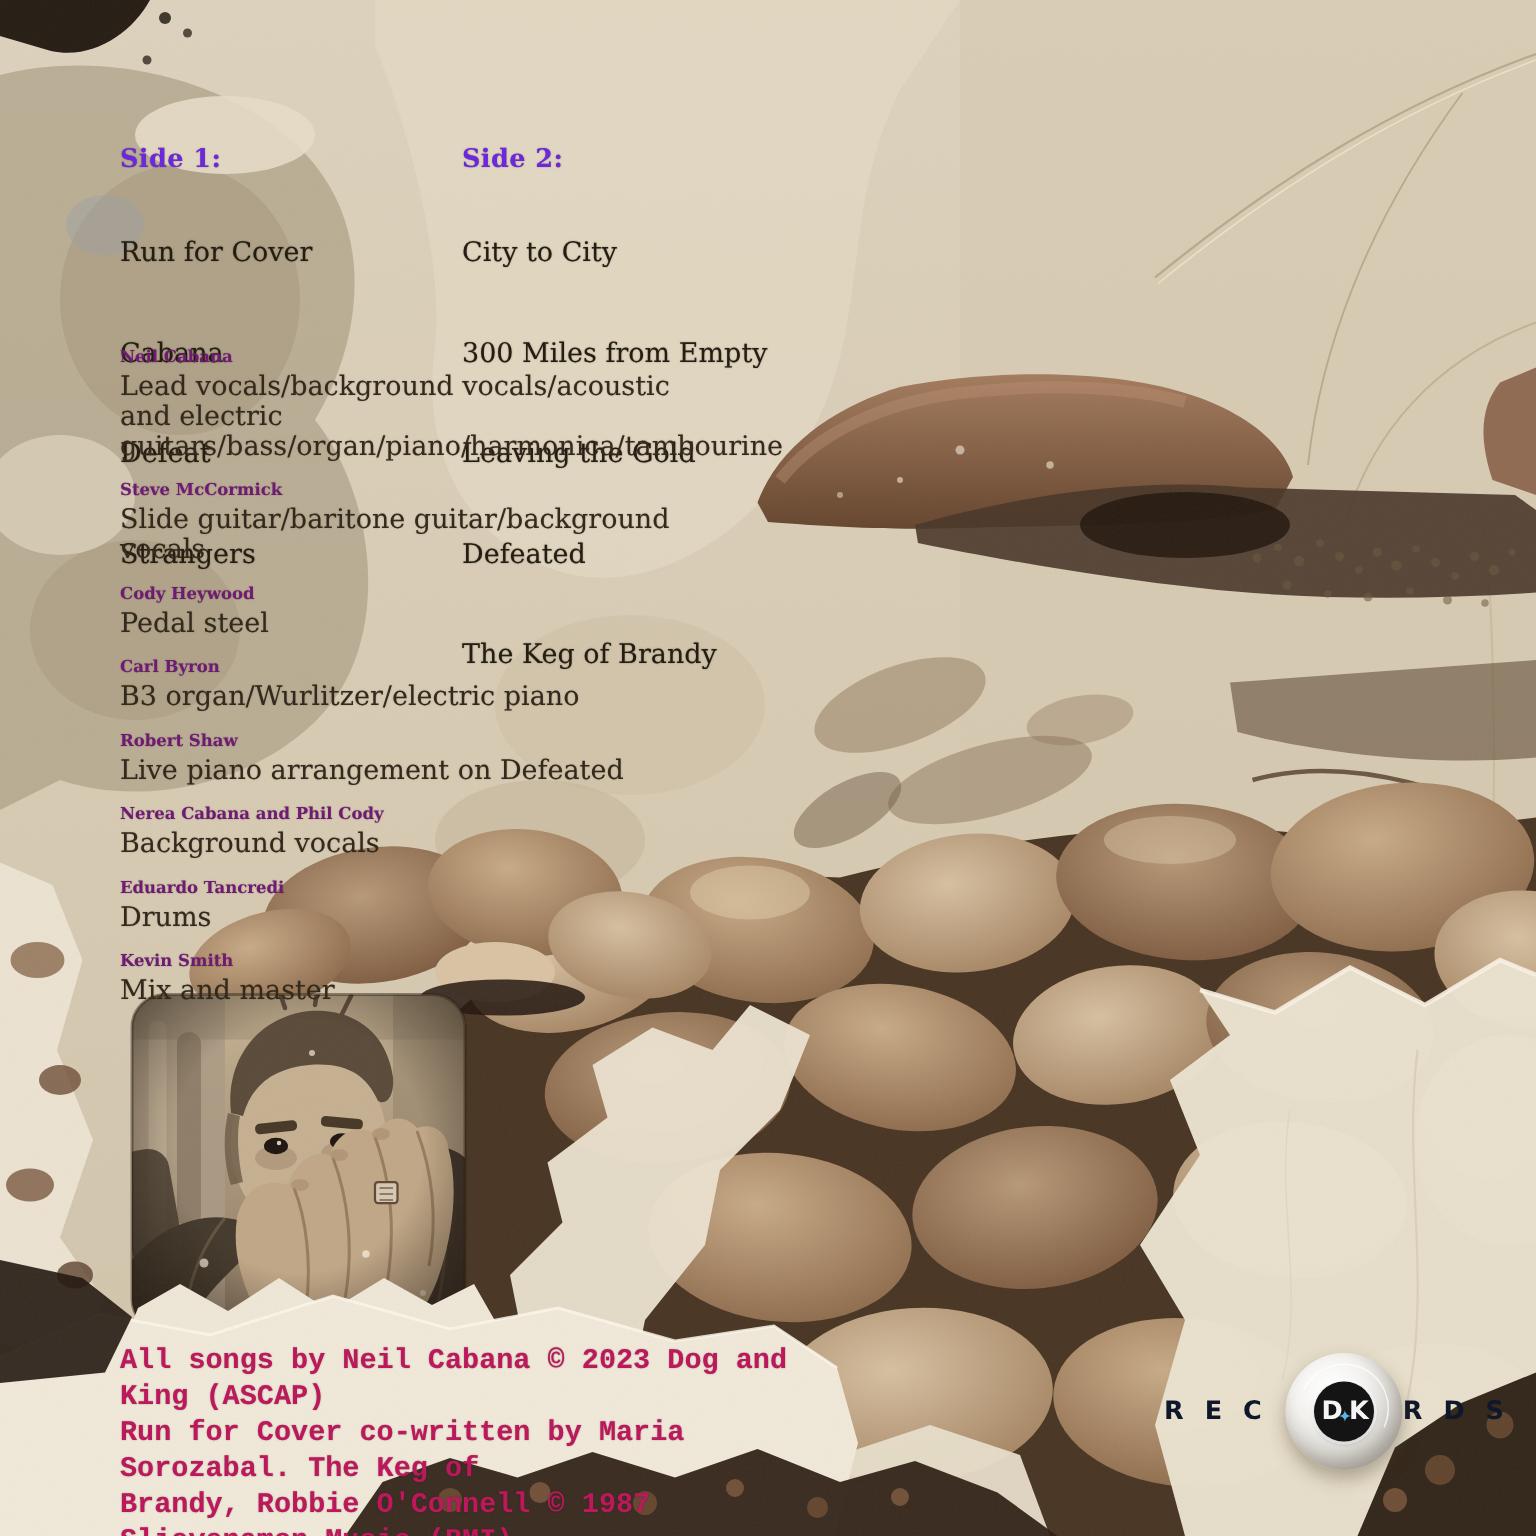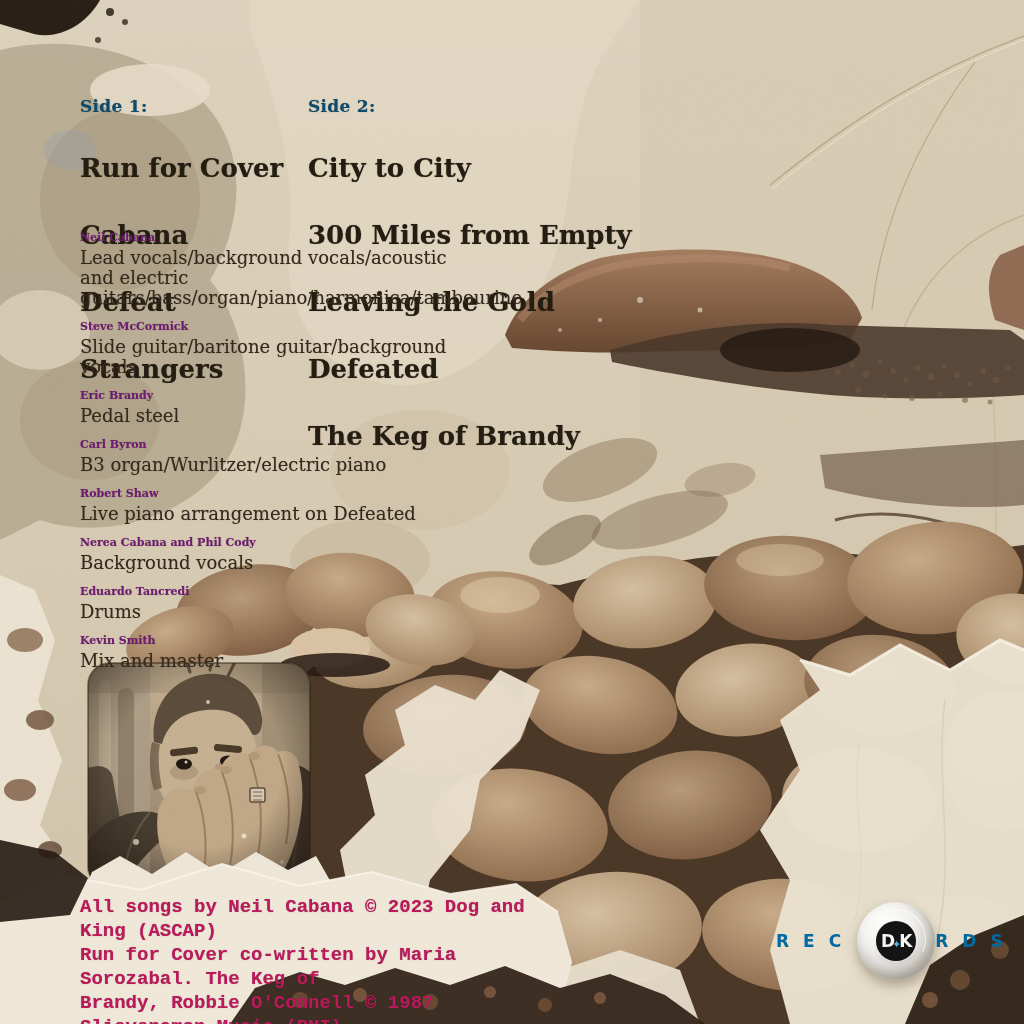--- a/index.html
+++ b/index.html
@@ -1,38 +1,38 @@
 <!DOCTYPE html>
 <html><head>
 <meta charset="utf-8">
 <style>
   html,body{margin:0;padding:0;background:#777;}
   .cover{position:relative;width:1024px;height:1024px;overflow:hidden;background:#d6cab3;
          font-family:"DejaVu Serif",serif;color:#2a2115;}
   .cover svg{position:absolute;left:0;top:0;}
   .txt{position:absolute;white-space:pre;}
-  .side-label{font-size:17px;font-weight:700;letter-spacing:.3px;color:#0c4a6e;
+  .side-label{font-size:17px;font-weight:700;letter-spacing:.3px;color:#6d28d9;
               text-shadow:0 0 1px rgba(45,36,22,.45);}
-  .track{font-size:26px;font-weight:700;line-height:29px;color:#241d12;
+  .track{font-size:18px;font-weight:400;line-height:29px;color:#241d12;
          text-shadow:0 0 1px rgba(36,29,18,.5);}
   .side1{left:80px;top:58px;}
   .side2{left:308px;top:58px;}
   .side .track:first-of-type{margin-top:6px;}
   .credits{position:absolute;left:80px;top:228px;width:392px;}
   .credit{margin-bottom:9px;}
   .cname{font-size:11px;font-weight:700;line-height:20px;color:#701a75;
          text-shadow:0 0 1px rgba(46,38,26,.4);}
   .crole{font-size:18px;line-height:20px;color:#332a1d;
          text-shadow:0 0 1px rgba(51,42,29,.35);}
   .copyright{position:absolute;left:80px;top:895px;width:480px;}
   .cline{font-size:19px;font-weight:700;line-height:24px;color:#be185d;
          text-shadow:0 0 1px rgba(36,28,16,.45);font-family:Liberation Mono, monospace;}
   .logo{position:absolute;left:776px;top:899px;width:250px;height:84px;
         display:flex;align-items:center;font-family:"DejaVu Sans",sans-serif;}
-  .lg{font-size:17px;font-weight:700;letter-spacing:14px;color:#0369a1;}
+  .lg{font-size:17px;font-weight:700;letter-spacing:14px;color:#0f172a;}
   .ball{position:relative;width:78px;height:78px;margin:0 0 0 2px;border-radius:50%;
         background:radial-gradient(circle at 37% 30%,#ffffff 0%,#f2f1ee 34%,#d9d7d2 58%,#b3b0a9 84%,#908d86 100%);
         box-shadow:0 6px 12px rgba(80,65,45,.38), inset -4px -6px 10px rgba(120,110,95,.35);
         display:flex;align-items:center;justify-content:center;flex:0 0 auto;}
   .ball::before{content:"";position:absolute;left:9px;top:7px;width:58px;height:58px;border-radius:50%;
         border:1px solid rgba(255,255,255,.75);border-bottom-color:transparent;border-left-color:transparent;
         transform:rotate(-20deg);}
   .ball-inner{width:40px;height:40px;border-radius:50%;background:#141414;
         box-shadow:0 0 0 2px rgba(255,255,255,.55), 0 1px 3px rgba(0,0,0,.4);
         display:flex;align-items:center;justify-content:center;color:#f5f5f5;
@@ -283,21 +283,21 @@
   <div class="credits">
     <div class="credit">
       <div class="cname">Neil Cabana</div>
       <div class="crole">Lead vocals/background vocals/acoustic and electric guitars/bass/organ/piano/harmonica/tambourine</div>
     </div>
     <div class="credit">
       <div class="cname">Steve McCormick</div>
       <div class="crole">Slide guitar/baritone guitar/background vocals</div>
     </div>
     <div class="credit">
-      <div class="cname">Eric Brandy</div>
+      <div class="cname">Cody Heywood</div>
       <div class="crole">Pedal steel</div>
     </div>
     <div class="credit">
       <div class="cname">Carl Byron</div>
       <div class="crole">B3 organ/Wurlitzer/electric piano</div>
     </div>
     <div class="credit">
       <div class="cname">Robert Shaw</div>
       <div class="crole">Live piano arrangement on Defeated</div>
     </div>

